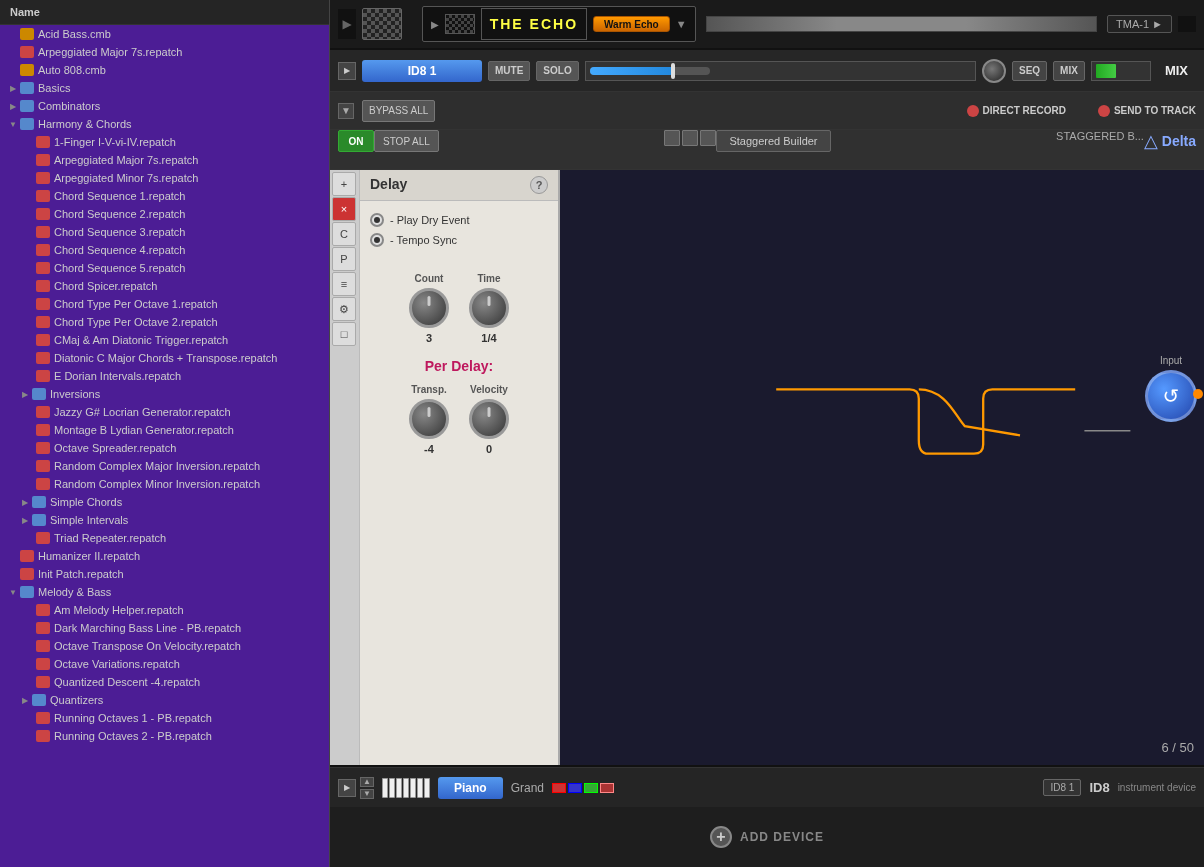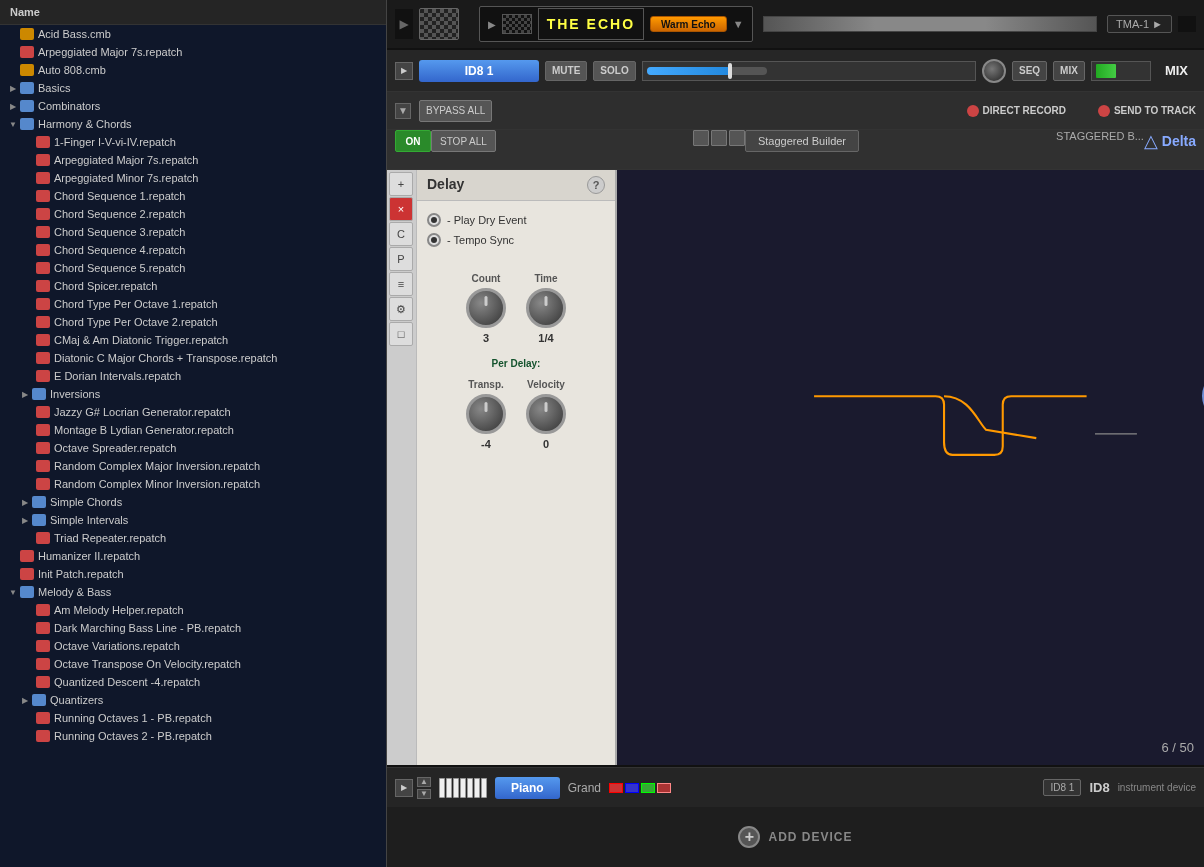--- a/index.html
+++ b/index.html
@@ -9,23 +9,23 @@
       background: #2a2a2a;
       font-family: Arial, sans-serif;
       font-size: 11px;
       color: #ddd;
       overflow: hidden;
       display: flex;
     }
 
     
     #sidebar {
-      width: 387px;
+      width: 330px;
       height: 867px;
-      background: #0f172a;
+      background: #4c1d95;
       border-right: 1px solid #444;
       overflow-y: auto;
       flex-shrink: 0;
     }
     #sidebar::-webkit-scrollbar { width: 6px; }
     #sidebar::-webkit-scrollbar-track { background: #1e1e1e; }
     #sidebar::-webkit-scrollbar-thumb { background: #555; border-radius: 3px; }
 
     .sidebar-header {
       padding: 6px 10px;
@@ -442,23 +442,23 @@
       border-radius: 2px;
     }
 
     .knob-value {
       font-size: 11px;
       color: #333;
       font-weight: bold;
     }
 
     .per-delay-label {
-      font-size: 10px;
-      font-weight: bold;
-      color: #14532d;
+      font-size: 14px;
+      font-weight: bold;
+      color: #be185d;
       padding: 6px 10px 2px;
       text-align: center;
     }
 
     
     .canvas-area {
       flex: 1;
       background: #1a1a2e;
       position: relative;
       overflow: hidden;
@@ -805,25 +805,25 @@
       <div class="tree-item tree-indent-2">
         <div class="file-icon-repatch"></div>
         <span>Am Melody Helper.repatch</span>
       </div>
       <div class="tree-item tree-indent-2">
         <div class="file-icon-repatch"></div>
         <span>Dark Marching Bass Line - PB.repatch</span>
       </div>
       <div class="tree-item tree-indent-2">
         <div class="file-icon-repatch"></div>
+        <span>Octave Transpose On Velocity.repatch</span>
+      </div>
+      <div class="tree-item tree-indent-2">
+        <div class="file-icon-repatch"></div>
         <span>Octave Variations.repatch</span>
-      </div>
-      <div class="tree-item tree-indent-2">
-        <div class="file-icon-repatch"></div>
-        <span>Octave Transpose On Velocity.repatch</span>
       </div>
       <div class="tree-item tree-indent-2">
         <div class="file-icon-repatch"></div>
         <span>Quantized Descent -4.repatch</span>
       </div>
       <div class="tree-item tree-indent-1">
         <span class="folder-arrow">▶</span>
         <div class="folder-box"></div>
         <span>Quantizers</span>
       </div>

